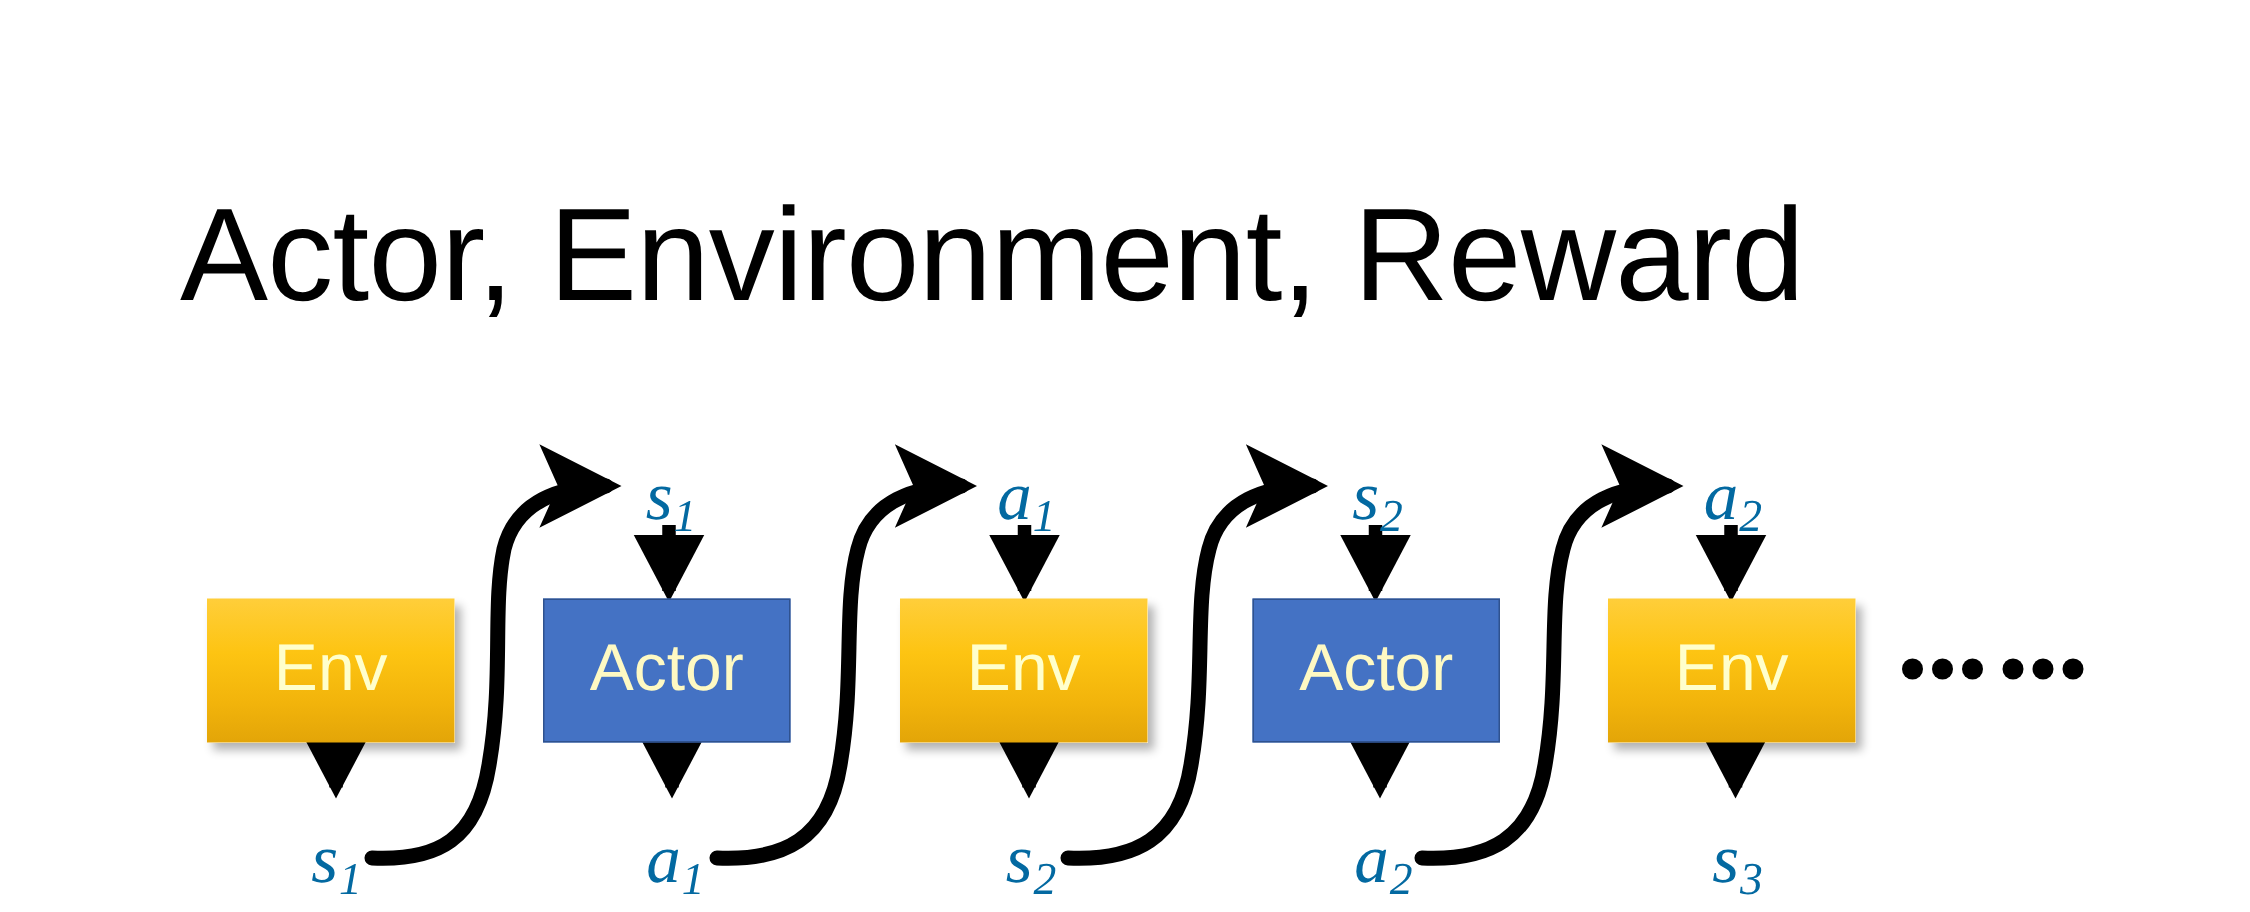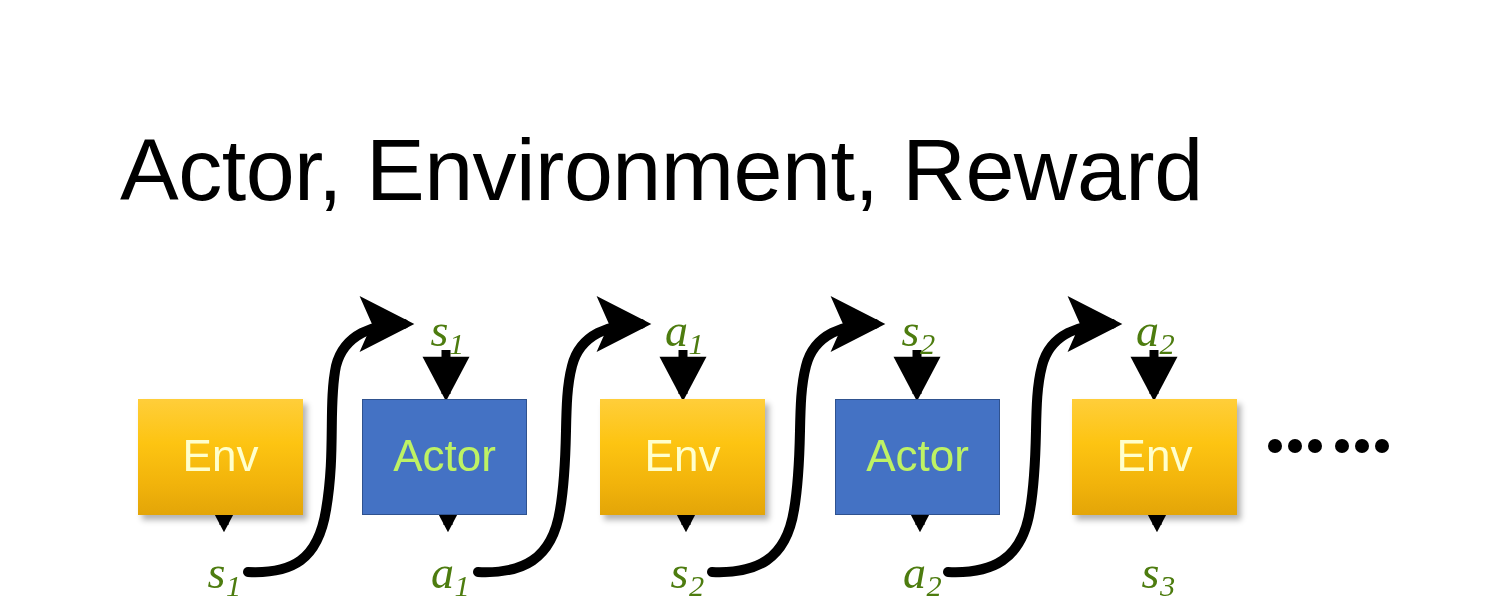--- a/index.html
+++ b/index.html
@@ -52,21 +52,21 @@
     top: 0;
     width: 1500px;
     height: 608px;
     pointer-events: none;
   }
 
   
   .node-box {
     position: absolute;
     width: 165px;
-    height: 116px;
+    height: 96px;
     display: flex;
     align-items: center;
     justify-content: center;
     box-sizing: border-box;
     font-family: "Liberation Sans", sans-serif;
     font-size: 44px;
     font-weight: 400;
     line-height: 1;
   }
   .node-box .node-label {
@@ -76,32 +76,32 @@
 
   .node-env {
     background: linear-gradient(to bottom, #FFCE3A 0%, #FDC412 38%, #F2B40B 72%, #E3A508 100%);
     color: #FFFFCC;
     box-shadow: 4px 5px 6px rgba(0,0,0,0.30);
     border: 0;
   }
 
   .node-actor {
     background: #4472C4;
-    color: #bef264;
+    color: #fef9c3;
     border: 1px solid #2F528F;
   }
 
   
   .math-label {
     position: absolute;
     font-family: "Liberation Serif", "DejaVu Serif", serif;
     font-style: italic;
     font-size: 46px;
     line-height: 1;
-    color: #4d7c0f;
+    color: #0369a1;
     white-space: nowrap;
     transform: translateX(-50%);
   }
   .math-label sub {
     font-size: 0.66em;
     font-style: italic;
     vertical-align: baseline;
     position: relative;
     top: 0.26em;
     left: 0.02em;

